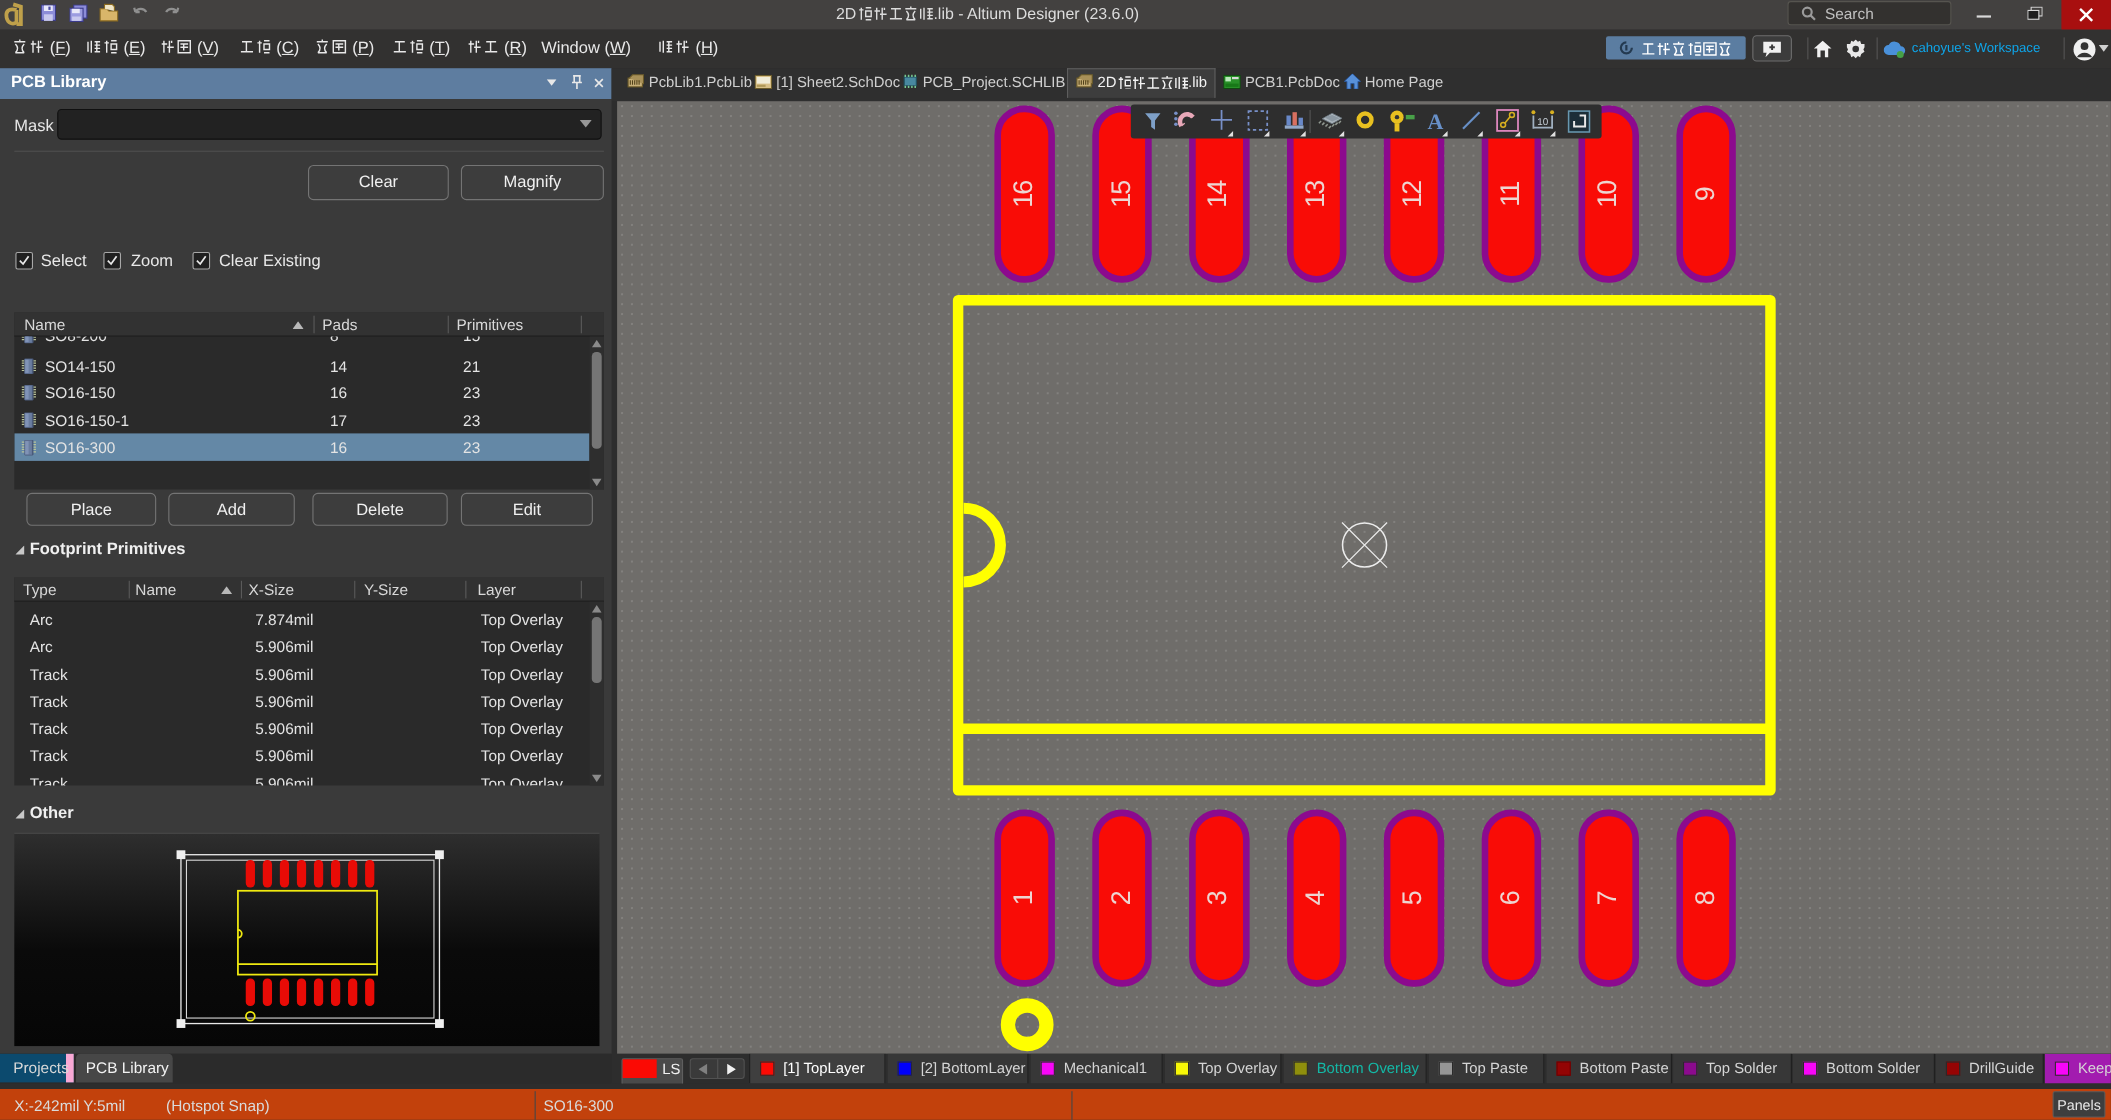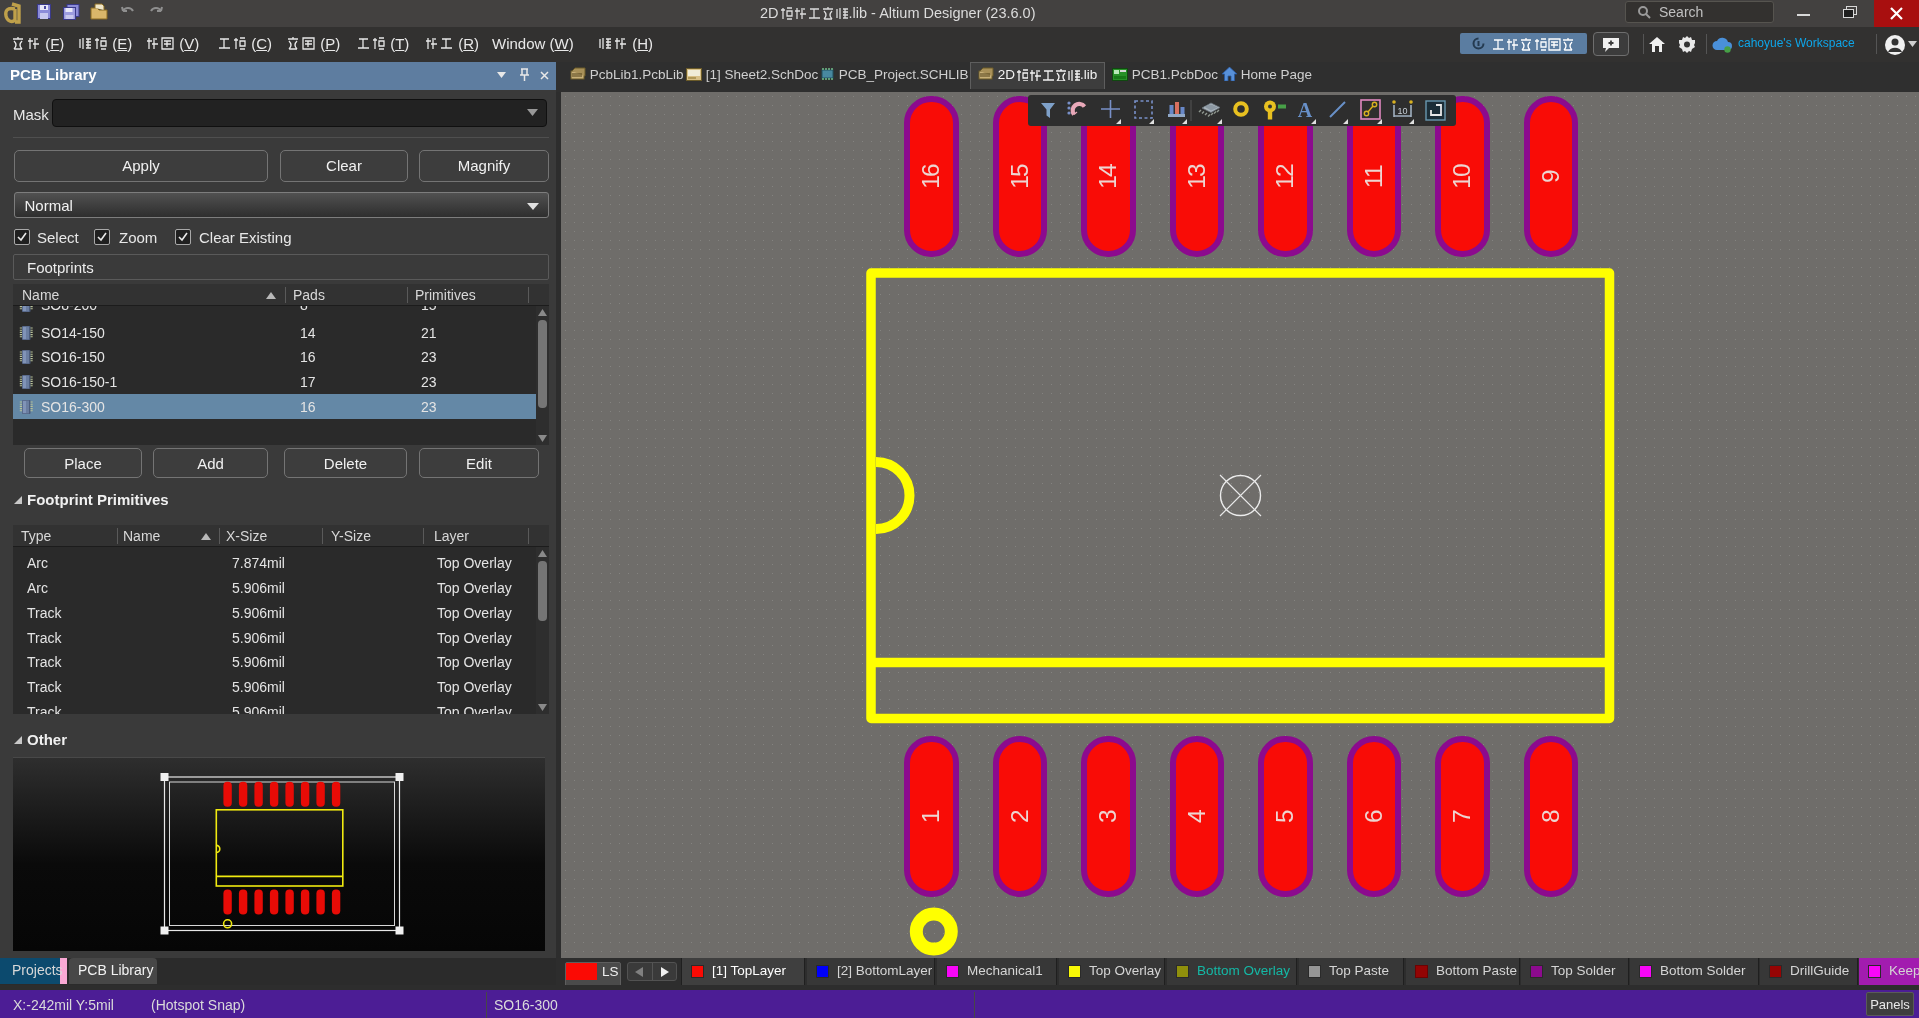--- a/index.html
+++ b/index.html
@@ -6,21 +6,21 @@
 .abs{position:absolute}
 #titlebar{position:absolute;left:0;top:0;width:1919px;height:27px;background:#434140;}
 #menubar{position:absolute;left:0;top:27px;width:1919px;height:35px;background:#323130;}
 .menuitem{position:absolute;top:8px;font-size:15px;color:#e8e8e8;white-space:nowrap}
 #tabrow{position:absolute;left:556px;top:62px;width:1363px;height:30px;background:#2f2f2f;}
 #panelhdr{position:absolute;left:0;top:62px;width:556px;height:28px;background:#5e7da0;}
 #leftpanel{position:absolute;left:0;top:90px;width:556px;height:868px;background:#3a3a3a;}
 #canvas{position:absolute;left:561px;top:92px;width:1358px;height:866px;background-color:#6f6d6a;background-image:radial-gradient(rgba(255,255,255,0.15) 0.6px,transparent 1px);background-size:9px 9px;overflow:hidden;}
 #layerbar{position:absolute;left:556px;top:958px;width:1363px;height:27px;background:#2d2d2d;overflow:hidden}
 #lefttabs{position:absolute;left:0;top:958px;width:556px;height:27px;background:#2b2b2b;}
-#statusbar{position:absolute;left:0;top:990px;width:1919px;height:28px;background:#4c1d95}
+#statusbar{position:absolute;left:0;top:990px;width:1919px;height:28px;background:#c2410c}
 .pad{position:absolute;width:54.5px;height:161px;background:#f90c06;border:6.5px solid #8c0a8e;border-radius:27px;display:flex;align-items:center;justify-content:center}
 .pad span{transform:rotate(-90deg);font-size:24.5px;color:#edd5d1;letter-spacing:-1.8px}
 .btn{position:absolute;background:#3d3d3d;border:1px solid #747474;border-radius:5px;color:#f0f0f0;font-size:15px;display:flex;align-items:center;justify-content:center}
 .chk{position:absolute;width:16px;height:16px;background:#202020;border:1.5px solid #a8a8a8;border-radius:2px;color:#e8e8e8;font-size:13px;line-height:13px;text-align:center}
 .lbl{position:absolute;font-size:15px;color:#e8e8e8;white-space:nowrap}
 .th{position:absolute;font-size:14px;color:#d8d8d8;white-space:nowrap}
 .td{position:absolute;font-size:14px;color:#e4e4e4;white-space:nowrap}
 .cdiv{position:absolute;width:1px;background:#5a5a5a}
 .cj{display:inline-block;vertical-align:-2px}
 </style></head>
@@ -257,44 +257,34 @@
       </svg> Home Page</div>
 </div>
 <div id="leftpanel">
 <div class="lbl" style="left:13px;top:16px">Mask</div>
 <div class="abs" style="left:52px;top:9px;width:495px;height:28px;background:#222222;border:1px solid #101010;border-radius:4px">
 <svg class="abs" style="right:8px;top:9px" width="11" height="8" viewBox="0 0 11 8">
         <path d="M0,0 L11,0 L5.5,7 Z" fill="#989898"></path>
       </svg>
     </div>
 <div class="abs" style="left:13px;top:47px;width:536px;height:1px;background:#4f4f4f"></div>
-<div class="btn" style="left:14px;top:59.5px;width:254px;height:32px">Apply</div>
 <div class="btn" style="left:280px;top:59.5px;width:128px;height:32px">Clear</div>
 <div class="btn" style="left:419px;top:59.5px;width:130px;height:32px">Magnify</div>
-<div class="abs" style="left:13.5px;top:102px;width:535.5px;height:26px;background:linear-gradient(#515151,#2e2e2e);border:1px solid #7d7d7d;border-radius:3px">
-<div class="abs" style="left:10px;top:4px;font-size:15px;color:#f2f2f2">Normal</div>
-<svg class="abs" style="right:9px;top:10px" width="12" height="8" viewBox="0 0 12 8">
-        <path d="M0,0 L12,0 L6,7 Z" fill="#e0e0e0"></path>
-      </svg>
-    </div>
 <div class="chk" style="left:14px;top:139px"><svg width="12" height="12" viewBox="0 0 12 12" style="margin-top:1px">
         <path d="M2,6 L5,9 L10,2" fill="none" stroke="#e8e8e8" stroke-width="1.6"></path>
       </svg></div>
     <div class="lbl" style="left:37px;top:139px">Select</div>
 <div class="chk" style="left:93.5px;top:139px"><svg width="12" height="12" viewBox="0 0 12 12" style="margin-top:1px">
         <path d="M2,6 L5,9 L10,2" fill="none" stroke="#e8e8e8" stroke-width="1.6"></path>
       </svg></div>
     <div class="lbl" style="left:119px;top:139px">Zoom</div>
 <div class="chk" style="left:175px;top:139px"><svg width="12" height="12" viewBox="0 0 12 12" style="margin-top:1px">
         <path d="M2,6 L5,9 L10,2" fill="none" stroke="#e8e8e8" stroke-width="1.6"></path>
       </svg></div>
     <div class="lbl" style="left:199px;top:139px">Clear Existing</div>
-<div class="abs" style="left:13px;top:164px;width:536px;height:26px;background:#3a3a3a;border:1px solid #5a5a5a;border-radius:2px">
-      <div class="abs" style="left:13px;top:4px;font-size:15px;color:#ececec">Footprints</div>
-    </div>
 <div class="abs" style="left:13px;top:194px;width:536px;height:161px;background:#2a2a2a">
  <div class="abs" style="left:0;top:0;width:536px;height:22px;background:#323232;border-bottom:1px solid #1c1c1c">
   <div class="th" style="left:9px;top:3px">Name</div>
   <svg class="abs" style="left:253px;top:8px" width="10" height="7" viewBox="0 0 10 7">
           <path d="M0,7 L10,7 L5,0 Z" fill="#b8b8b8"></path>
         </svg>
   <div class="cdiv" style="left:272px;top:3px;height:16px"></div>
   <div class="th" style="left:280px;top:3px">Pads</div>
   <div class="cdiv" style="left:394px;top:3px;height:16px"></div>
   <div class="th" style="left:402px;top:3px">Primitives</div>

